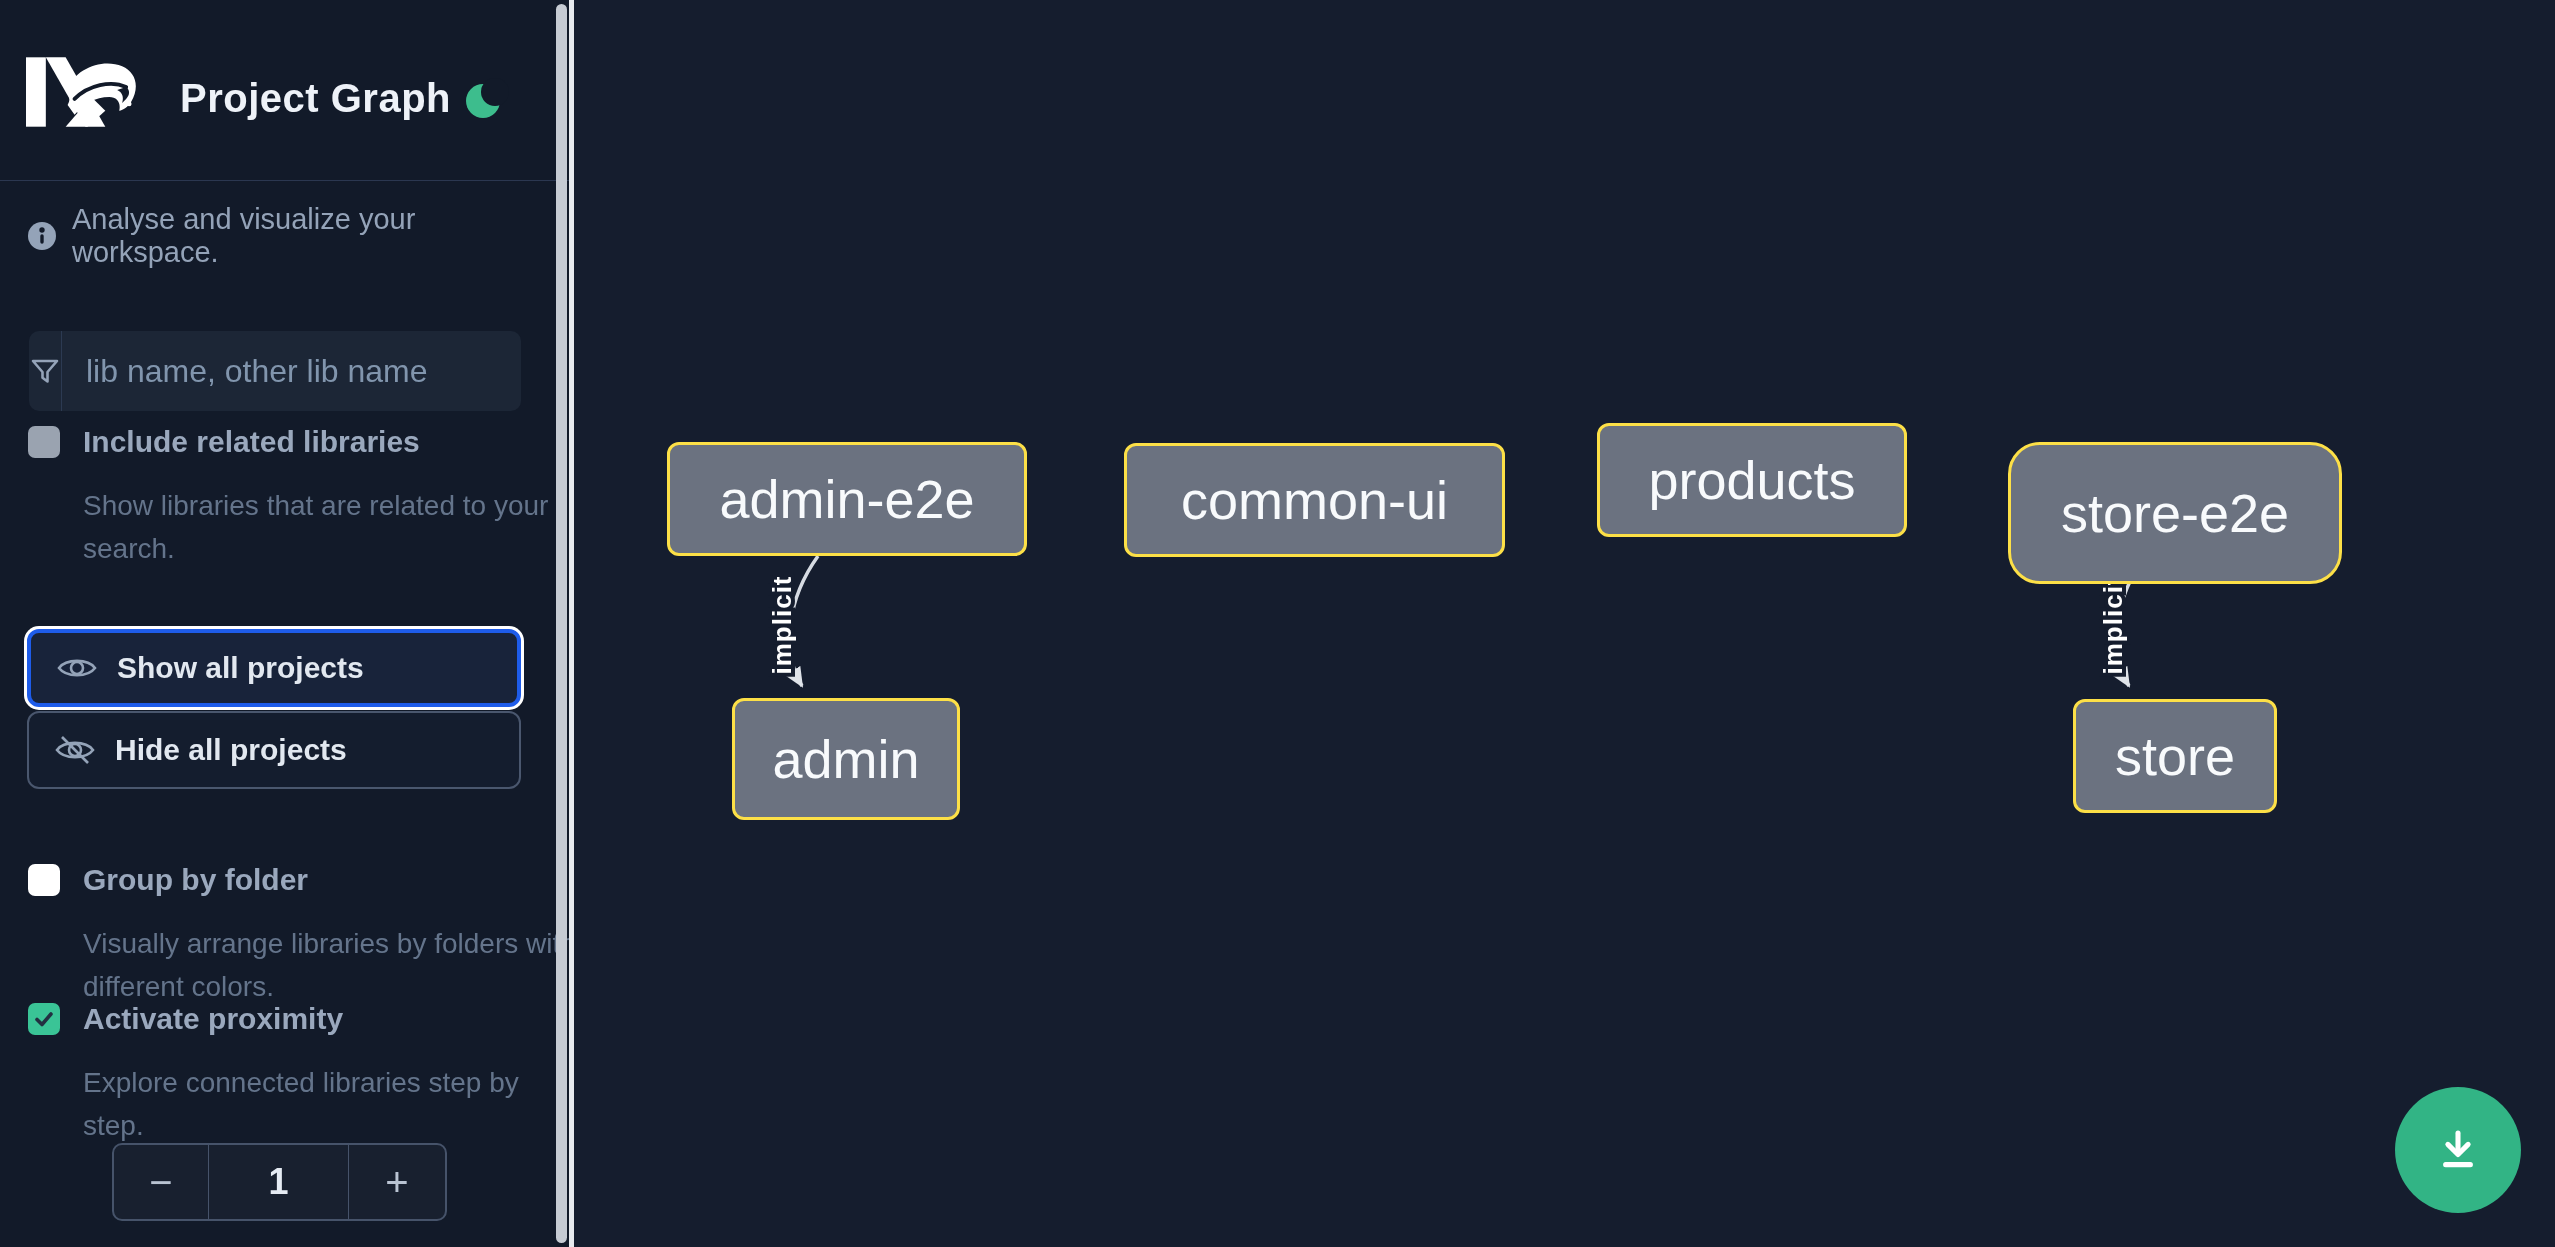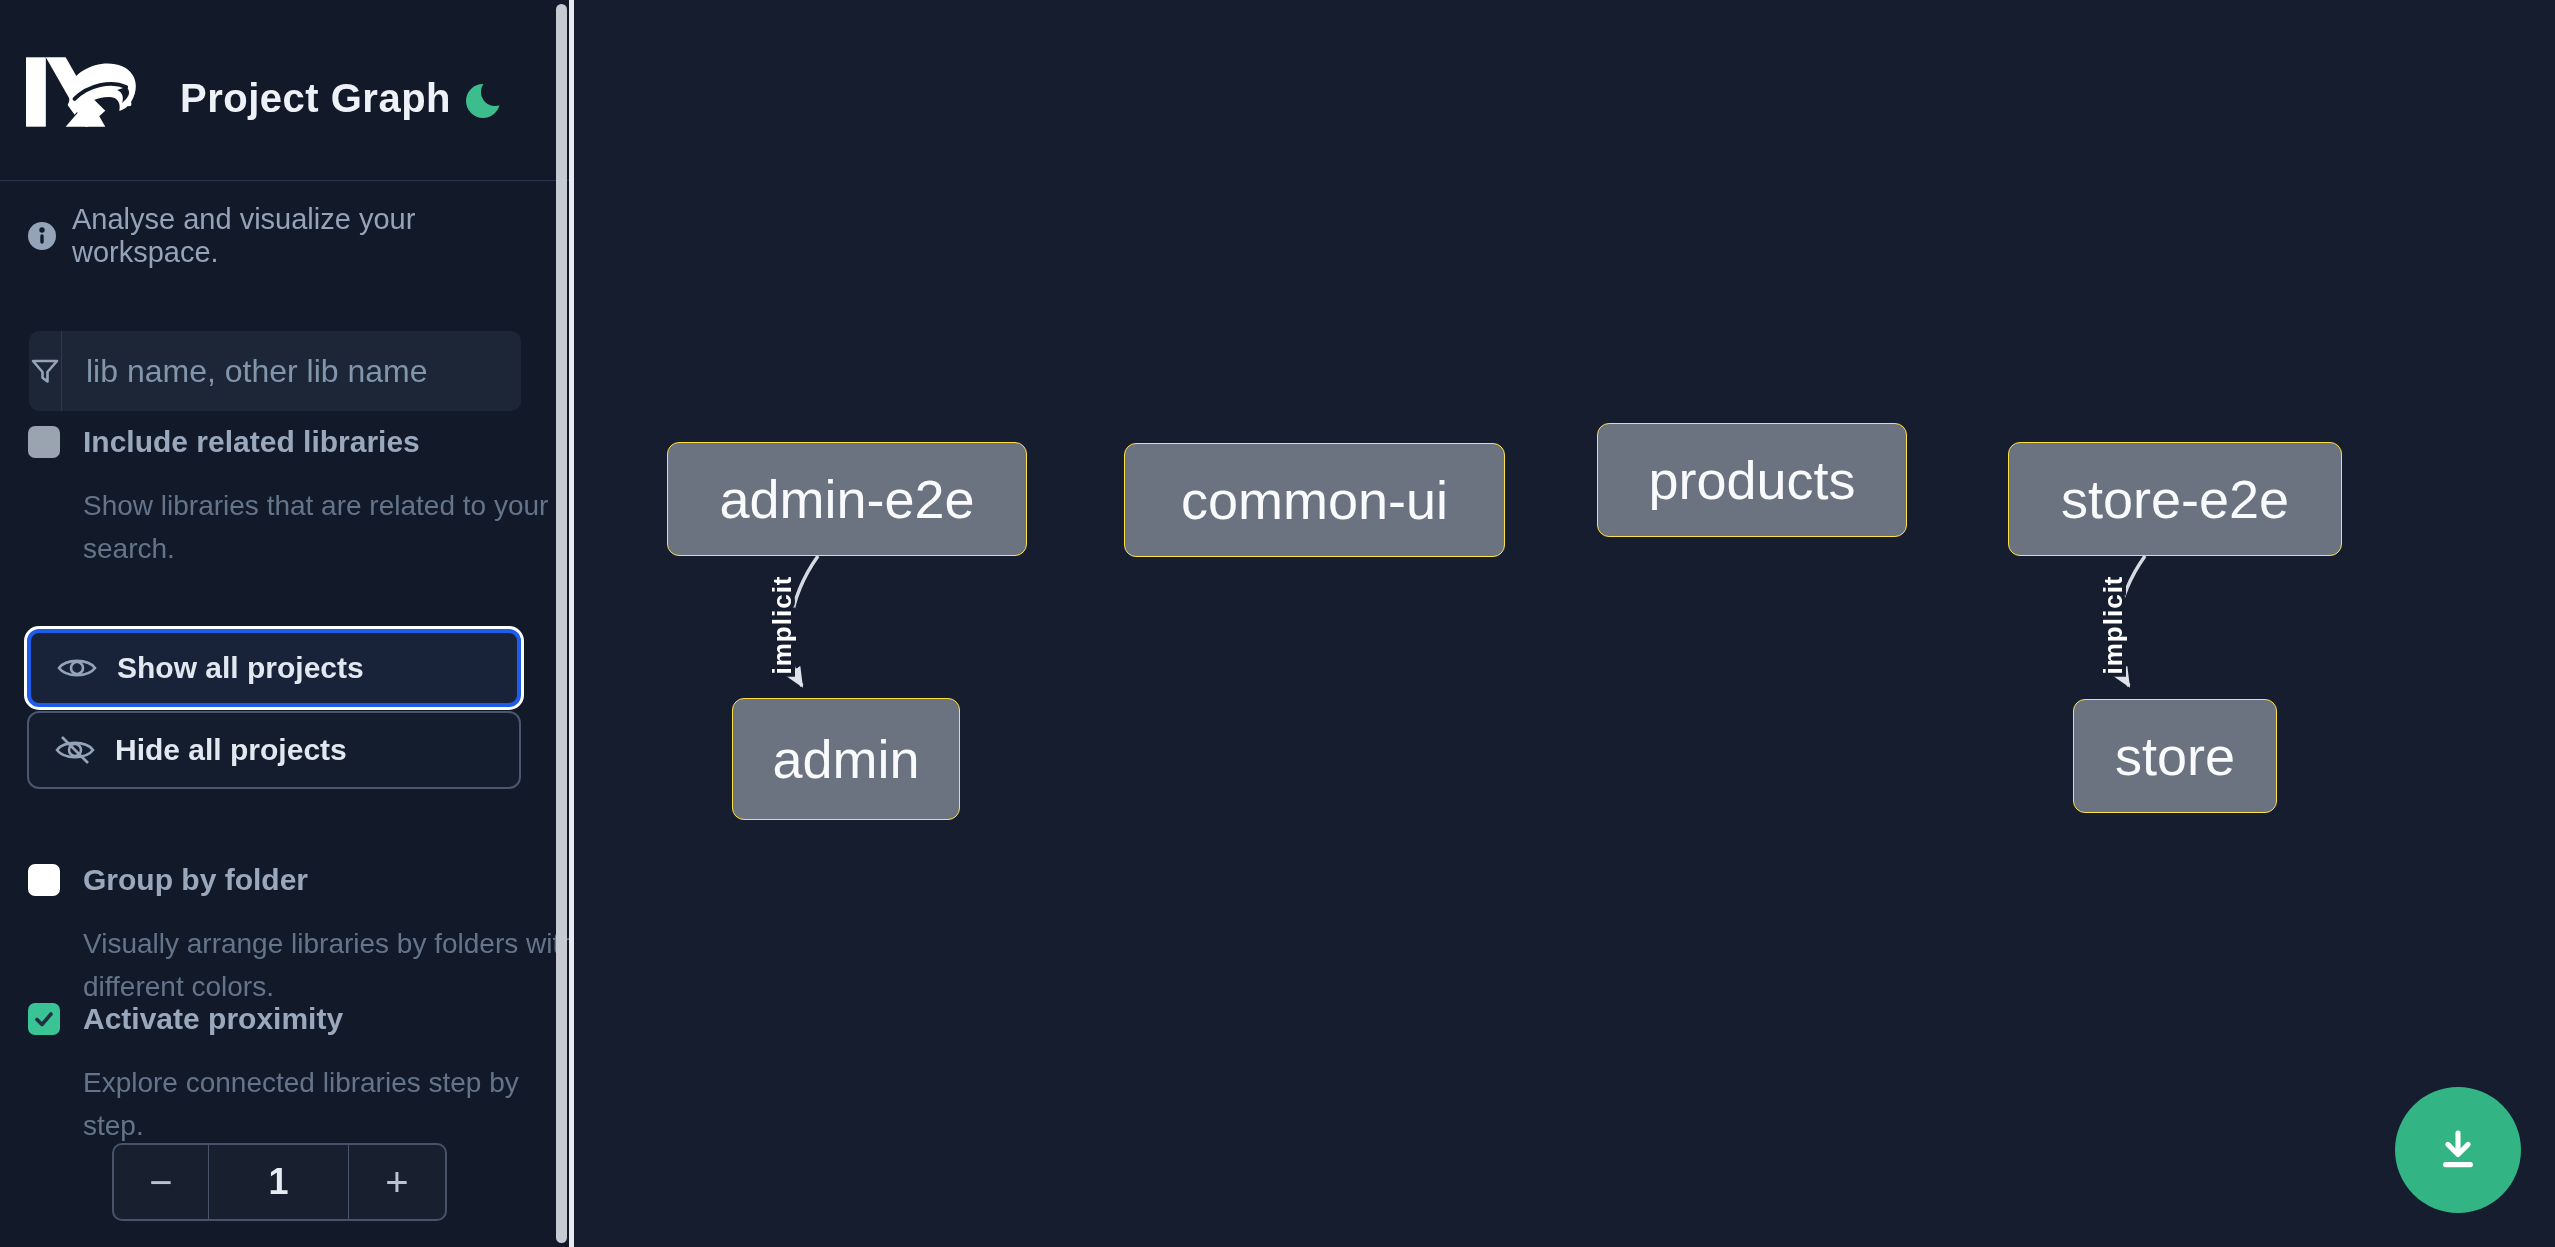--- a/index.html
+++ b/index.html
@@ -45,26 +45,26 @@
   .stepper{position:absolute;left:112px;top:1143px;width:331px;height:74px;border:2px solid #46536a;border-radius:10px;
            display:flex;background:#18202f;box-sizing:content-box;}
   .stepper .seg{display:flex;align-items:center;justify-content:center;}
   .step-btn{background:transparent;border:none;color:#b9c3d2;font-size:40px;cursor:pointer;font-family:"Liberation Sans",sans-serif;padding:0;}
   .seg.minus{width:94px;}
   .seg.value{width:139px;border-left:1px solid #46536a;border-right:1px solid #46536a;color:#e5ebf3;font-size:36px;font-weight:600;}
   .seg.plus{flex:1;}
 
   
   .canvas{position:absolute;left:574px;top:0;width:1981px;height:1247px;background:#151d2e;}
-  .node{position:absolute;background:#6b7280;border:1px solid #fde047;border-radius:12px;color:#f8fafc;
+  .node{position:absolute;background:#6b7280;border:3px solid #fde047;border-radius:12px;color:#f8fafc;
         font-size:54px;display:flex;align-items:center;justify-content:center;box-sizing:border-box;cursor:pointer;}
   .n0{left:667px;top:442px;width:360px;height:114px;}
   .n1{left:1124px;top:443px;width:381px;height:114px;}
   .n2{left:1597px;top:423px;width:310px;height:114px;}
-  .n3{left:2008px;top:442px;width:334px;height:114px;}
+  .n3{left:2008px;top:442px;width:334px;height:142px;border-radius:32px;}
   .n4{left:732px;top:698px;width:228px;height:122px;}
   .n5{left:2073px;top:699px;width:204px;height:114px;}
 
   .edges{position:absolute;left:0;top:0;width:2555px;height:1247px;pointer-events:none;}
   .edge-path{stroke:#d6dbe2;stroke-width:3.5;fill:none;}
   .edge-label{font-family:"Liberation Sans",sans-serif;font-size:26px;font-weight:700;fill:#ffffff;
               stroke:#151d2e;stroke-width:8px;paint-order:stroke;letter-spacing:1px;}
 
   .fab{position:absolute;left:2395px;top:1087px;width:126px;height:126px;border-radius:50%;background:#32b485;
        border:none;display:flex;align-items:center;justify-content:center;cursor:pointer;}

